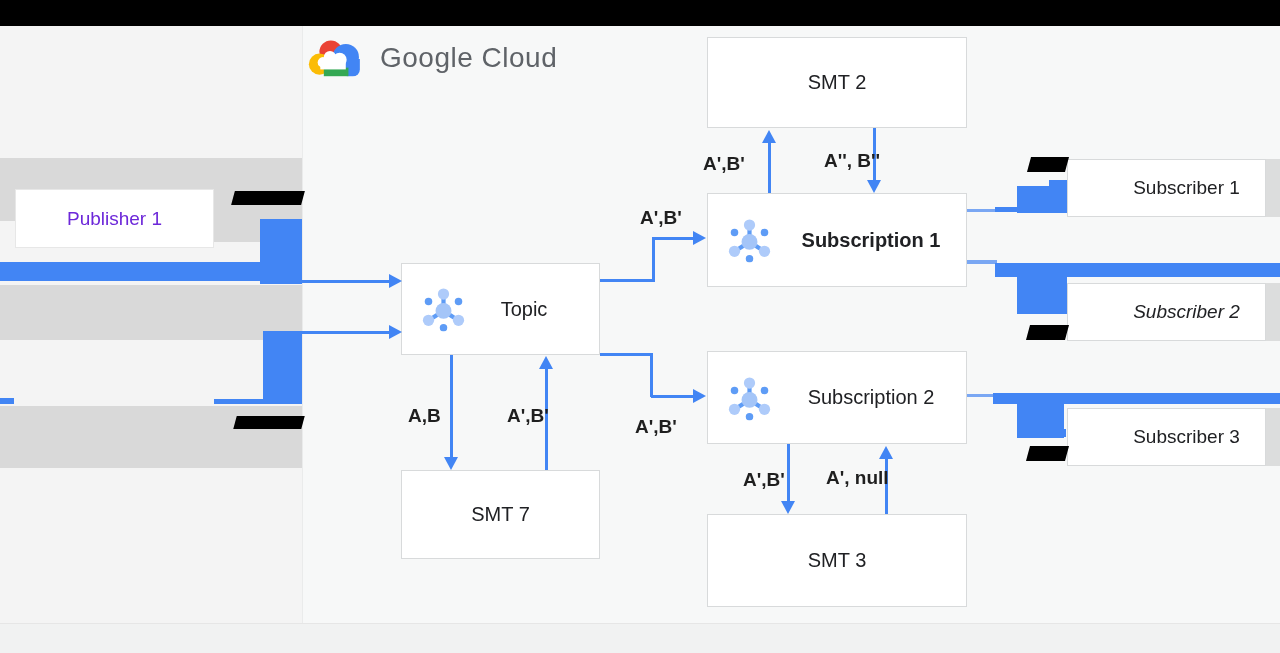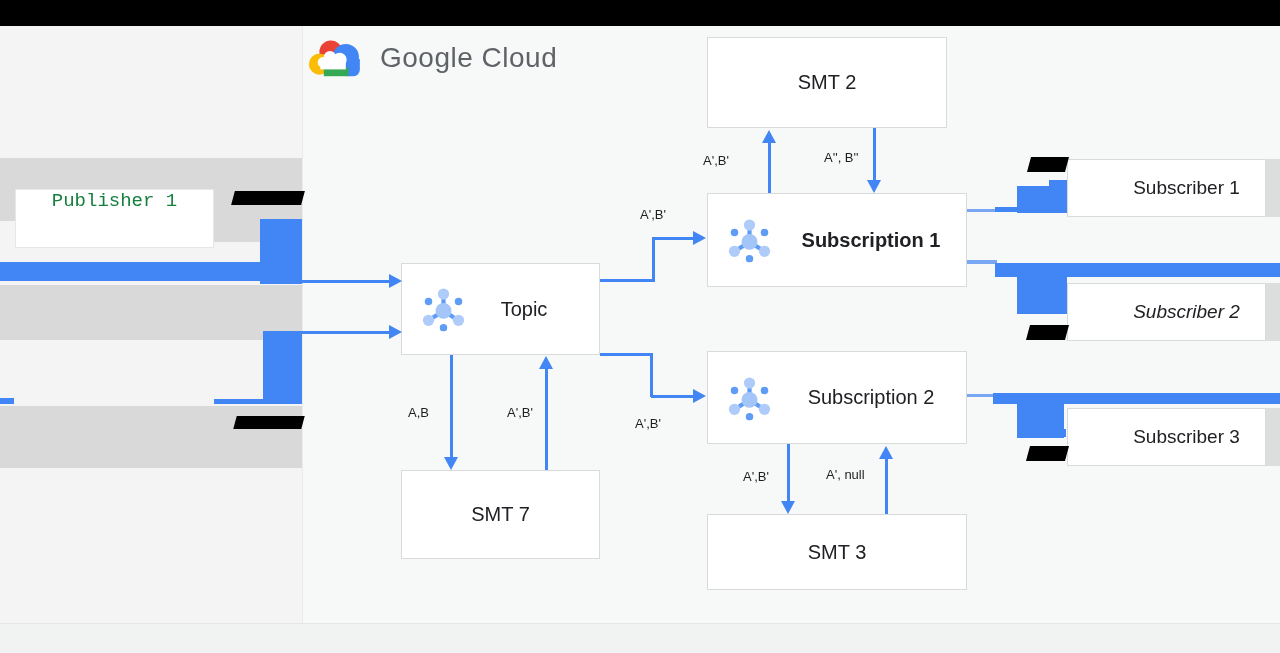--- a/index.html
+++ b/index.html
@@ -11,30 +11,30 @@
   .left-edge{left:302px;top:26px;width:1px;height:597px;background:rgba(0,0,0,0.05);}
   .bottom-strip{left:0;top:623px;width:1280px;height:30px;background:#f1f2f2;border-top:1px solid #e6e6e6;box-sizing:border-box;}
   .gray{background:#d9d9d9;}
   .blue{background:#4285f4;}
   .blue-lt{background:#7aa7f3;}
   .black-bar{background:#000;transform:skewX(-15deg);}
   .graytab{background:#dcdddd;}
   .box{background:#fff;border:1px solid #d8dadb;box-sizing:border-box;
        display:flex;align-items:center;justify-content:center;font-size:20px;color:#202124;}
   .pubbox{background:#fff;border:1px solid #e7e7e7;box-sizing:border-box;
-       display:flex;align-items:flex-start;justify-content:center;font-size:19px;color:#15803d;font-family:Liberation Mono, monospace;}
+       display:flex;align-items:center;justify-content:center;font-size:19px;color:#6d28d9;}
   .subbox{font-size:19px;padding-left:40px;}
   .node-icon{position:absolute;left:19px;top:50%;transform:translateY(-50%);width:45px;height:45px;}
   .node-label-flex{flex:1;text-align:center;margin-left:68px;}
   .hline{background:#4285f4;height:3px;}
   .vline{background:#4285f4;width:3px;}
   .ah-r{width:0;height:0;border-top:7px solid transparent;border-bottom:7px solid transparent;border-left:13px solid #4285f4;}
   .ah-d{width:0;height:0;border-left:7px solid transparent;border-right:7px solid transparent;border-top:13px solid #4285f4;}
   .ah-u{width:0;height:0;border-left:7px solid transparent;border-right:7px solid transparent;border-bottom:13px solid #4285f4;}
-  .elabel{font-size:13px;color:#1f1f1f;white-space:nowrap;}
+  .elabel{font-size:19px;color:#1f1f1f;white-space:nowrap;font-weight:bold;}
   .logo{left:308px;top:36px;display:flex;align-items:center;gap:14px;}
   .logo-text{font-size:28px;color:#5f6368;letter-spacing:0.5px;}
 </style>
 </head>
 <body>
 
 <div id="stage">
 
   <div class="abs topbar"></div>
   <div class="abs left-page"></div>
@@ -68,21 +68,21 @@
       <rect x="18" y="36" width="28" height="10" fill="#34a853"></rect>
       <rect x="0" y="46" width="66" height="6" fill="#f7f8f8"></rect>
       <circle cx="25" cy="24" r="7" fill="#fff"></circle>
       <circle cx="36" cy="27" r="8" fill="#fff"></circle>
       <circle cx="17" cy="30" r="6" fill="#fff"></circle>
       <rect x="14" y="26" width="29" height="12" fill="#fff"></rect>
     </svg>
     <span class="logo-text">Google Cloud</span>
   </div>
 
-  <div class="abs box" style="left:707px;top:37px;width:240px;height:91px;">
+  <div class="abs box" style="left:707px;top:37px;width:260px;height:91px;">
     <span>SMT 2</span>
   </div>
 
   <div class="abs box" style="left:707px;top:193px;width:260px;height:94px;font-weight:bold;">
     <svg class="node-icon" viewBox="0 0 48 48">
       <line x1="24" y1="26" x2="24" y2="10" stroke="#5e9cf6" stroke-width="4.5"></line>
       <line x1="24" y1="26" x2="10" y2="35" stroke="#5e9cf6" stroke-width="4.5"></line>
       <line x1="24" y1="26" x2="38" y2="35" stroke="#5e9cf6" stroke-width="4.5"></line>
       <circle cx="24" cy="26" r="8.5" fill="#a4c5f8"></circle>
       <circle cx="24" cy="8" r="6" fill="#aecbfa"></circle>
@@ -124,21 +124,21 @@
       <circle cx="40" cy="16" r="4" fill="#5e9cf6"></circle>
       <circle cx="24" cy="44" r="4" fill="#5e9cf6"></circle>
     </svg>
     <span class="node-label-flex">Subscription 2</span>
   </div>
 
   <div class="abs box" style="left:401px;top:470px;width:199px;height:89px;">
     <span>SMT 7</span>
   </div>
 
-  <div class="abs box" style="left:707px;top:514px;width:260px;height:76px;">
+  <div class="abs box" style="left:707px;top:514px;width:260px;height:93px;">
     <span>SMT 3</span>
   </div>
 
   <div class="abs graytab" style="left:1266px;top:159px;width:14px;height:58px;"></div>
   <div class="abs graytab" style="left:1266px;top:283px;width:14px;height:58px;"></div>
   <div class="abs graytab" style="left:1266px;top:408px;width:14px;height:58px;"></div>
 
   <div class="abs box subbox" style="left:1067px;top:159px;width:199px;height:58px;">
     <span>Subscriber 1</span>
   </div>

